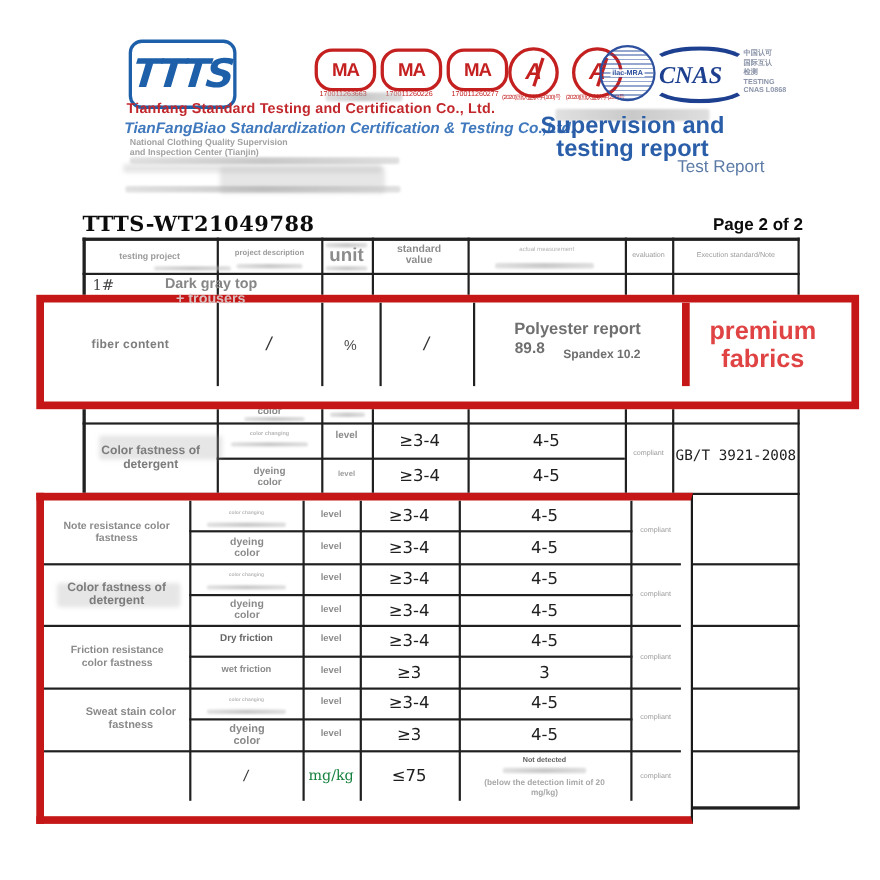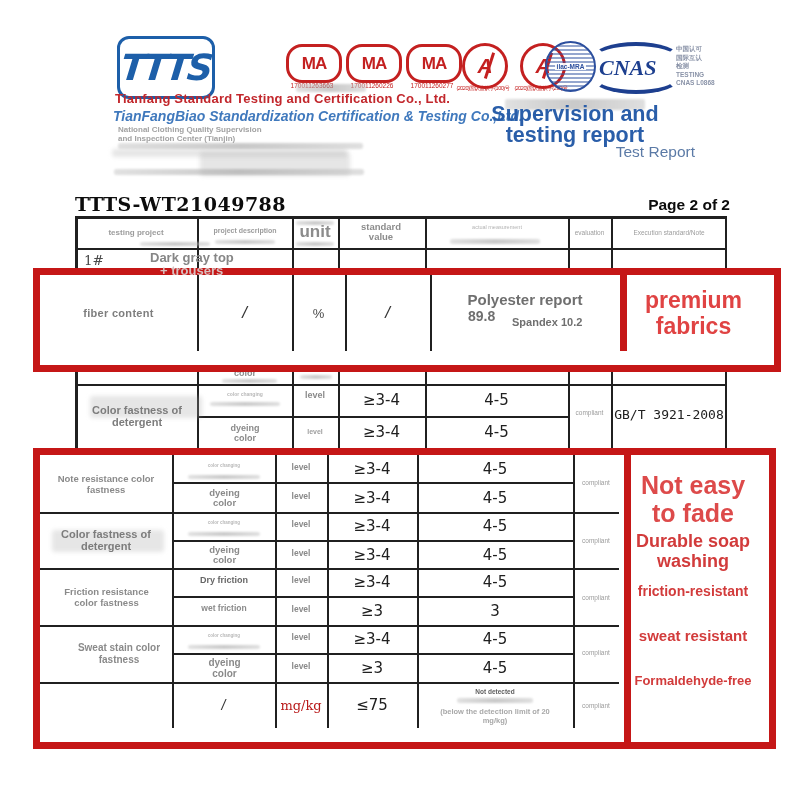--- a/index.html
+++ b/index.html
@@ -225,31 +225,24 @@
     <div class="cell val" style="left:287px;top:170px;width:90px;height:28px;">≥3-4</div>
     <div class="cell val" style="left:377px;top:170px;width:156px;height:28px;">4-5</div>
     <div class="cell glabel" style="left:157px;top:200px;width:55px;height:26px;font-size:10px;line-height:11px;">dyeing color</div>
     <div class="cell glabel" style="left:235px;top:203px;width:52px;height:16px;font-size:8.5px;">level</div>
     <div class="cell val" style="left:287px;top:199px;width:90px;height:28px;">≥3</div>
     <div class="cell val" style="left:377px;top:199px;width:156px;height:28px;">4-5</div>
     <div class="cell" style="left:533px;top:190px;width:46px;height:14px;font-size:6.5px;color:#9c9c9c;">compliant</div>
 
     <div class="cell glabel" style="left:16px;top:227px;width:100px;height:46px;font-size:9.5px;line-height:11px;margin-top:48px;">formaldehyde content</div>
     <div class="cell" style="left:132px;top:227px;width:103px;height:46px;font-size:14px;color:#333;font-style:italic;">/</div>
-    <div class="cell serif" style="left:235px;top:227px;width:52px;height:46px;font-size:13px;color:#b91c1c;">mg/kg</div>
+    <div class="cell serif" style="left:235px;top:227px;width:52px;height:46px;font-size:13px;color:#15803d;">mg/kg</div>
     <div class="cell val" style="left:287px;top:227px;width:90px;height:46px;">≤75</div>
     <div class="abs" style="left:377px;top:227px;width:156px;height:46px;">
       <div class="abs" style="left:0;top:6px;width:156px;text-align:center;font-size:6.5px;font-weight:bold;color:#5f5f5f;">Not detected</div>
       <div class="bar" style="left:40px;top:16px;width:76px;height:5px;"></div>
       <div class="abs" style="left:23px;top:25px;width:110px;text-align:center;font-size:7.5px;line-height:9px;font-weight:bold;color:#a8a8a8;">(below the detection limit of 20 mg/kg)</div>
     </div>
     <div class="cell" style="left:533px;top:243px;width:46px;height:14px;font-size:6.5px;color:#9c9c9c;">compliant</div>
   </div>
 
-  <div class="redbox" style="left:624px;top:448px;width:138px;height:287px;">
-    <div class="abs" style="left:0;top:16px;width:124px;text-align:center;font-size:25px;line-height:28px;font-weight:bold;color:#dd4a4a;">Not easy to fade</div>
-    <div class="abs redtxt" style="left:0;top:76px;width:124px;text-align:center;font-size:18px;line-height:20px;">Durable soap washing</div>
-    <div class="abs redtxt" style="left:0;top:128px;width:124px;text-align:center;font-size:14px;">friction-resistant</div>
-    <div class="abs redtxt" style="left:0;top:172px;width:124px;text-align:center;font-size:15px;">sweat resistant</div>
-    <div class="abs redtxt" style="left:0;top:218px;width:124px;text-align:center;font-size:13px;">Formaldehyde-free</div>
-  </div>
 
 </div>
 
 </body></html>

